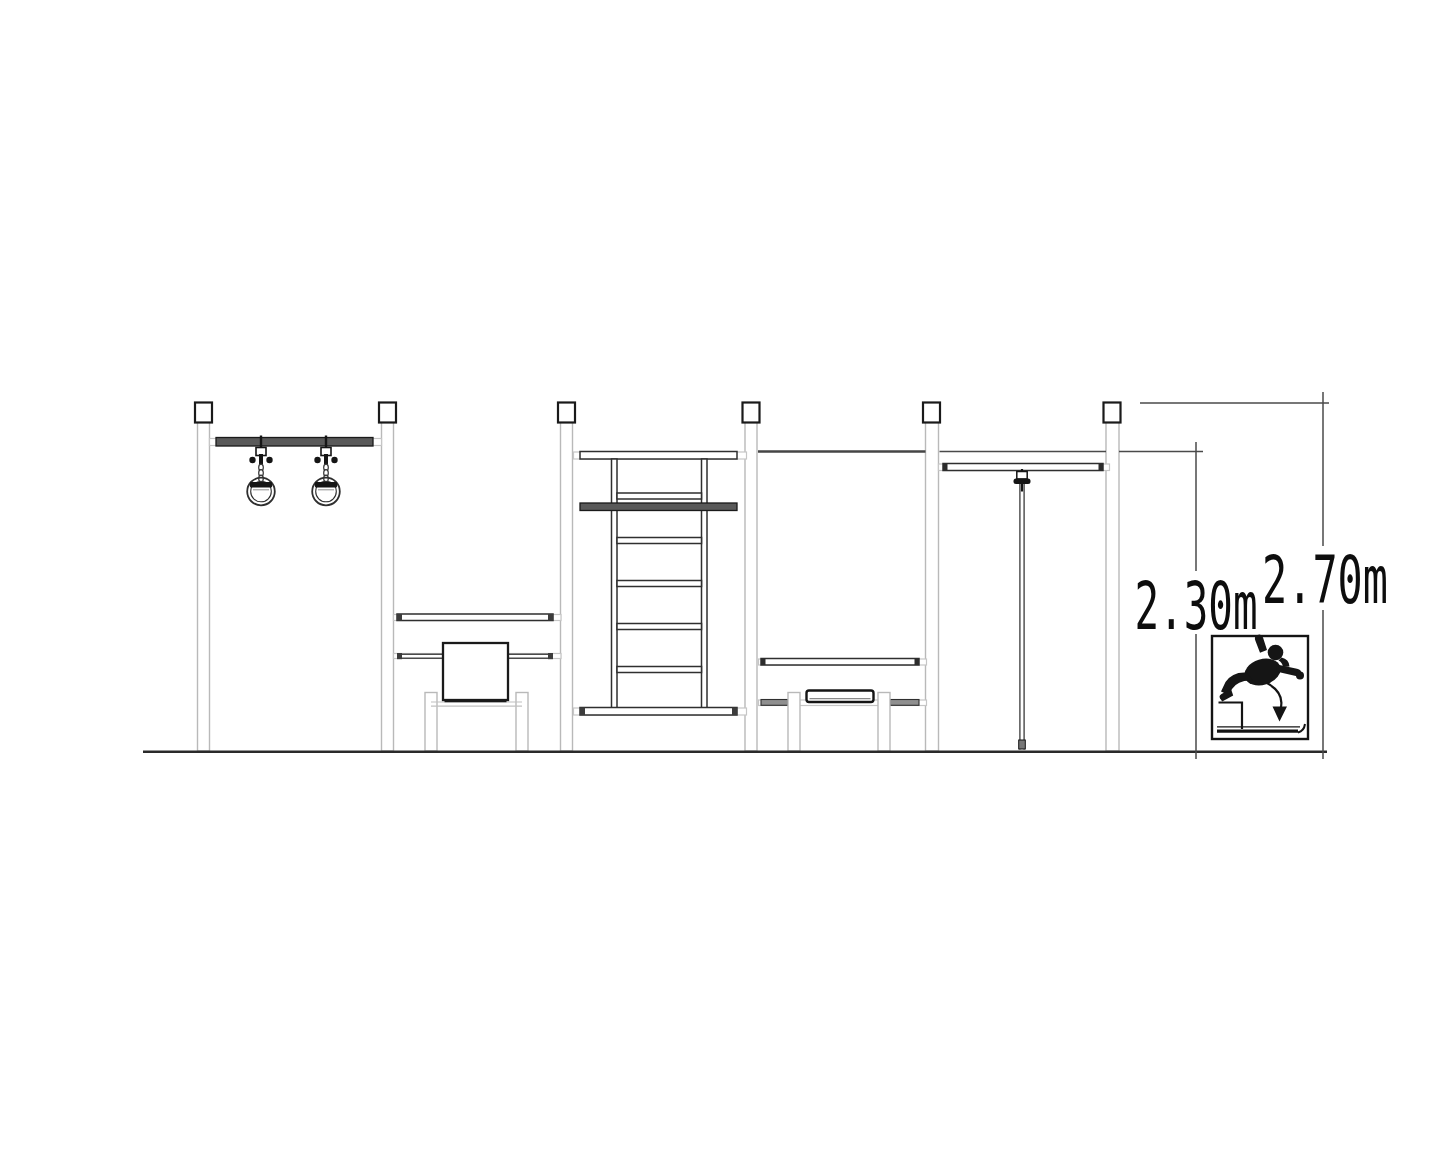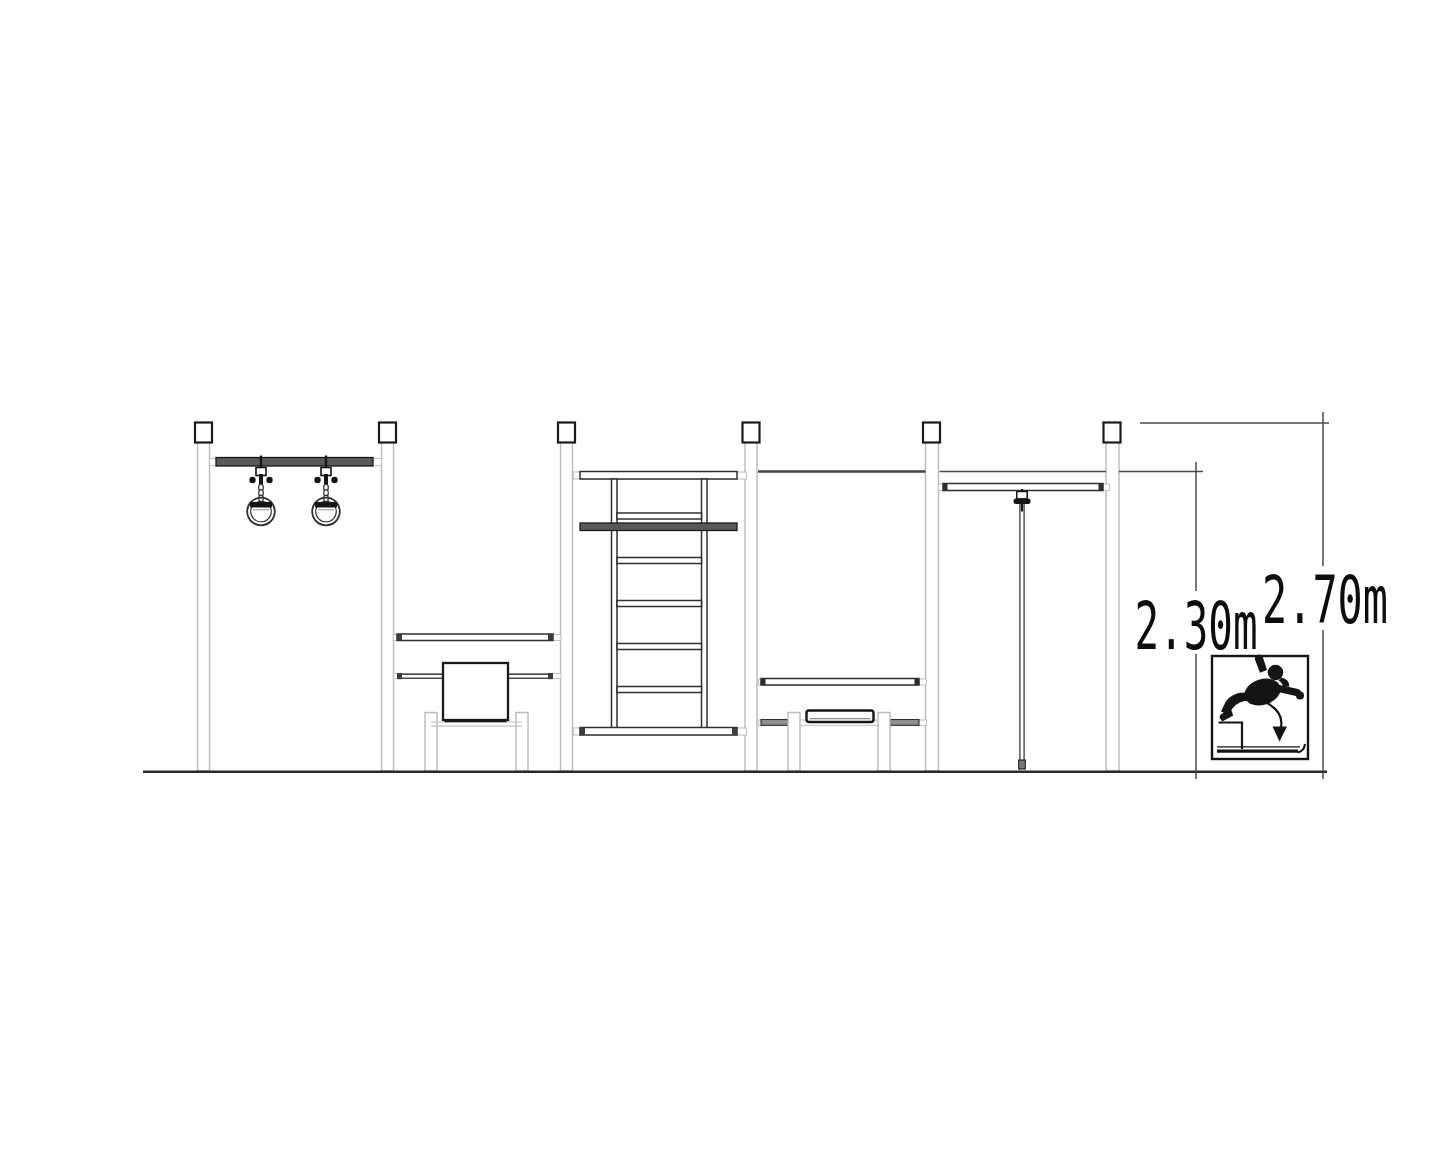--- a/index.html
+++ b/index.html
@@ -1,17 +1,17 @@
 <!DOCTYPE html>
 <html style="--line: #4a4a4a; --dark: #1a1a1a; --beam_fill: #595959; --post_outline: #b9b9b9; --background: #ffffff;"><head>
 <meta charset="utf-8">
 <style>
   html,body{margin:0;padding:0;background:#fff;}
   .canvas{position:relative;width:1445px;height:898px;background:var(--background,#fff);overflow:hidden;
-          font-family:"DejaVu Sans","Liberation Sans",sans-serif;margin-top:20px;}
+          font-family:"DejaVu Sans","Liberation Sans",sans-serif;}
   svg{display:block;}
   .post{fill:#fff;stroke:var(--post_outline,#b9b9b9);stroke-width:1.4;}
   .cap{fill:#fff;stroke:var(--dark,#1a1a1a);stroke-width:2.2;}
   .under{fill:#fff;stroke:#c6c6c6;stroke-width:1.2;}
   .bar{fill:#fff;stroke:#2f2f2f;stroke-width:1.5;}
   .darkfill{fill:var(--beam_fill,#595959);stroke:var(--dark,#1a1a1a);stroke-width:1.3;}
   .ln{stroke:var(--line,#4a4a4a);fill:none;}
   .dim{stroke:var(--line,#4a4a4a);stroke-width:1.5;fill:none;}
   .sil{fill:#151515;stroke:none;}
   .pict{stroke:#141414;fill:none;}

